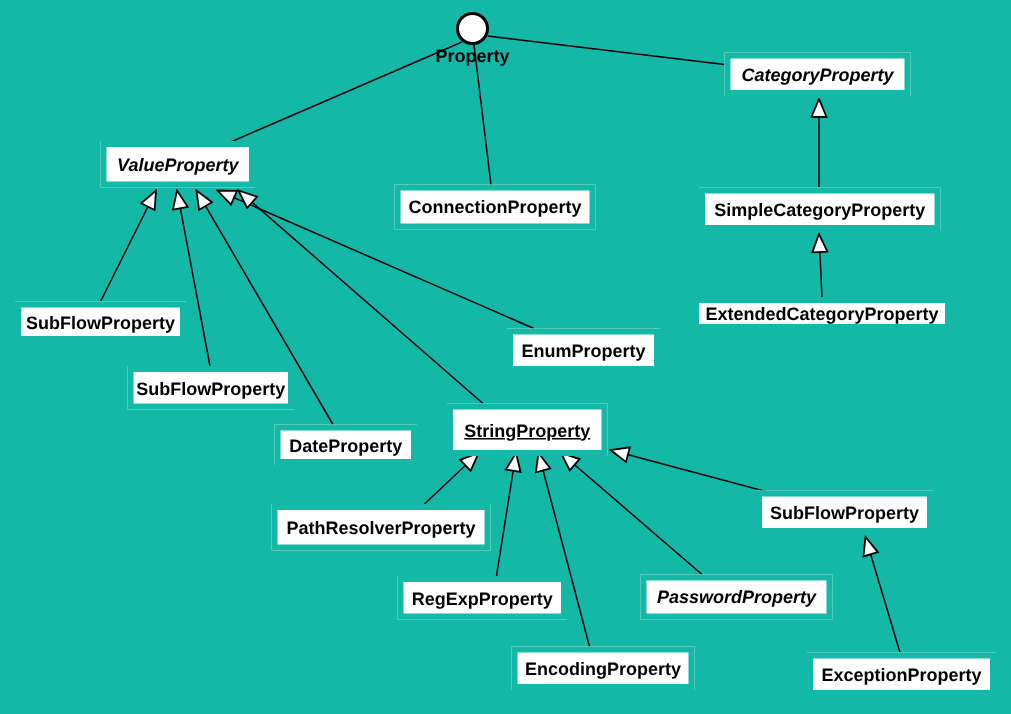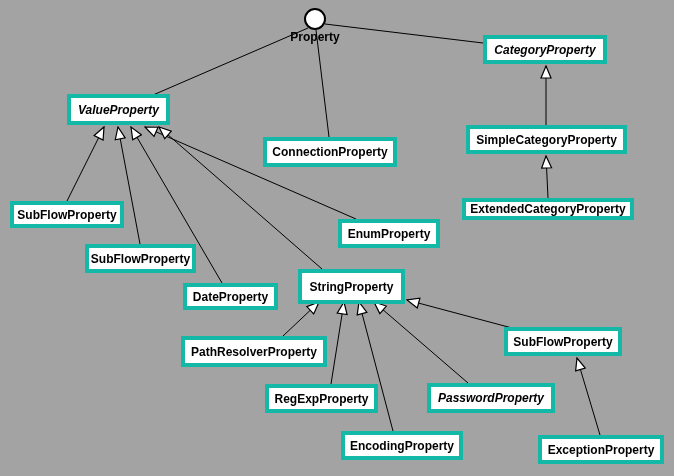--- a/index.html
+++ b/index.html
@@ -1,19 +1,19 @@
 <!DOCTYPE html>
 <html><head>
 <meta charset="utf-8">
 <style>
   html,body { margin:0; padding:0; background:#ffffff; }
   .canvas {
     position:relative;
     width:674px; height:476px;
-    background:#a3a3a3;
+    background:#14b8a6;
     font-family:"Liberation Sans", sans-serif;
     overflow:hidden;
   }
   .edges { position:absolute; left:0; top:0; width:674px; height:476px; }
   .node {
     position:absolute;
     box-sizing:border-box;
     background:#ffffff;
     border:4px solid #14b8a6;
     display:flex; align-items:center; justify-content:center;
@@ -59,28 +59,28 @@
     <line x1="331" y1="384" x2="344" y2="302" stroke="#000000" stroke-width="1" marker-end="url(#tri)"></line>
     <line x1="393" y1="431" x2="359" y2="302" stroke="#000000" stroke-width="1" marker-end="url(#tri)"></line>
     <line x1="468" y1="383" x2="374" y2="302" stroke="#000000" stroke-width="1" marker-end="url(#tri)"></line>
     <line x1="512" y1="328" x2="407" y2="300" stroke="#000000" stroke-width="1" marker-end="url(#tri)"></line>
   </svg>
 
   <div class="iface-label" style="left:273px; top:31px; width:84px;">Property</div>
 
   <div class="node abstract" style="left:67px;  top:94px;  width:103px; height:31px;">ValueProperty</div>
   <div class="node abstract" style="left:483px; top:35px;  width:124px; height:29px;">CategoryProperty</div>
-  <div class="node" style="left:263px; top:137px; width:134px; height:30px;">ConnectionProperty</div>
+  <div class="node" style="left:263px; top:123px; width:134px; height:30px;">ConnectionProperty</div>
   <div class="node" style="left:466px; top:125px; width:161px; height:29px;">SimpleCategoryProperty</div>
   <div class="node" style="left:462px; top:198px; width:172px; height:22px;">ExtendedCategoryProperty</div>
   <div class="node" style="left:10px;  top:201px; width:114px; height:27px;">SubFlowProperty</div>
   <div class="node" style="left:85px;  top:244px; width:111px; height:29px;">SubFlowProperty</div>
   <div class="node" style="left:183px; top:283px; width:95px;  height:27px;">DateProperty</div>
   <div class="node" style="left:338px; top:219px; width:102px; height:29px;">EnumProperty</div>
-  <div class="node" style="left:298px; top:269px; width:107px; height:35px;">StringProperty</div>
+  <div class="node" style="left:298px; top:269px; width:107px; height:35px;text-decoration:underline;">StringProperty</div>
   <div class="node" style="left:181px; top:336px; width:146px; height:31px;">PathResolverProperty</div>
   <div class="node" style="left:265px; top:384px; width:113px; height:29px;">RegExpProperty</div>
   <div class="node" style="left:341px; top:431px; width:122px; height:29px;">EncodingProperty</div>
   <div class="node" style="left:427px; top:383px; width:128px; height:30px;font-style:italic;">PasswordProperty</div>
   <div class="node" style="left:504px; top:327px; width:118px; height:29px;">SubFlowProperty</div>
   <div class="node" style="left:538px; top:435px; width:126px; height:29px;">ExceptionProperty</div>
 
 </div>
 
 </body></html>

